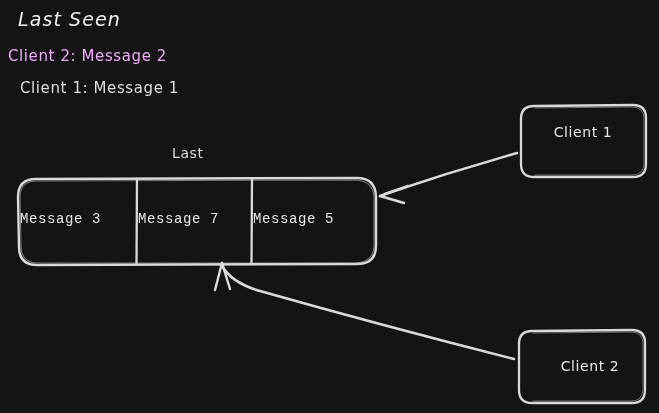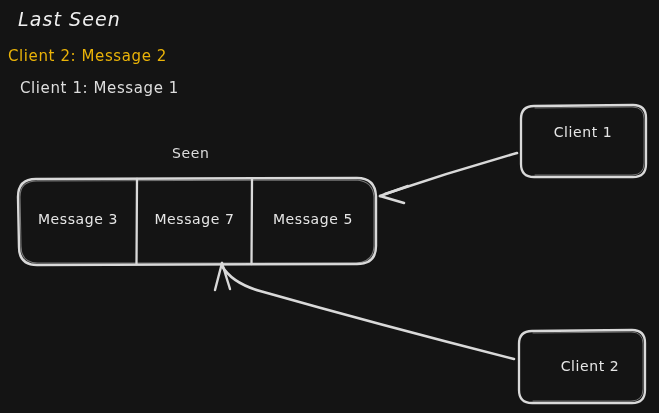--- a/index.html
+++ b/index.html
@@ -34,39 +34,40 @@
     top: 8px;
     font-size: 19px;
     font-style: italic;
     letter-spacing: 1.1px;
     color: #efefef;
   }
   #line-client2 {
     left: 8px;
     top: 47px;
     font-size: 15px;
-    color: #eab308;
+    color: #f0abfc;
   }
   #line-client1 {
     left: 20px;
     top: 79px;
     font-size: 15px;
     color: #dedede;
   }
   #disk-label {
     left: 172px;
     top: 145px;
     font-size: 14px;
     color: #dcdcdc;
   }
   .cell-label {
     top: 211px;
     font-size: 14px;
     color: #e6e6e6;
-    text-align: center;
+    text-align: left;
+    font-family: Liberation Mono, monospace;
   }
   #cell-3-label { left: 20px;  width: 116px; }
   #cell-2-label { left: 138px; width: 113px; }
   #cell-1-label { left: 253px; width: 120px; }
   .node-label {
     font-size: 14px;
     color: #e6e6e6;
     text-align: center;
   }
   #client1-label { left: 521px; top: 124px; width: 124px; }
@@ -113,21 +114,21 @@
       <path d="M 222 263 L 230 289" fill="none" stroke="#d9d9d9" stroke-width="2.4" stroke-linecap="round"></path>
     </g>
   </svg>
 
   <div class="txt" id="title-last-seen">Last Seen</div>
 
   <div class="txt" id="line-client2">Client 2: Message 2</div>
 
   <div class="txt" id="line-client1">Client 1: Message 1</div>
 
-  <div class="txt" id="disk-label">Seen</div>
+  <div class="txt" id="disk-label">Last</div>
 
   <div class="txt cell-label" id="cell-3-label">Message 3</div>
 
   <div class="txt cell-label" id="cell-2-label">Message 7</div>
 
   <div class="txt cell-label" id="cell-1-label">Message 5</div>
 
   <div class="txt node-label" id="client1-label">Client 1</div>
 
   <div class="txt node-label" id="client2-label">Client 2</div>

